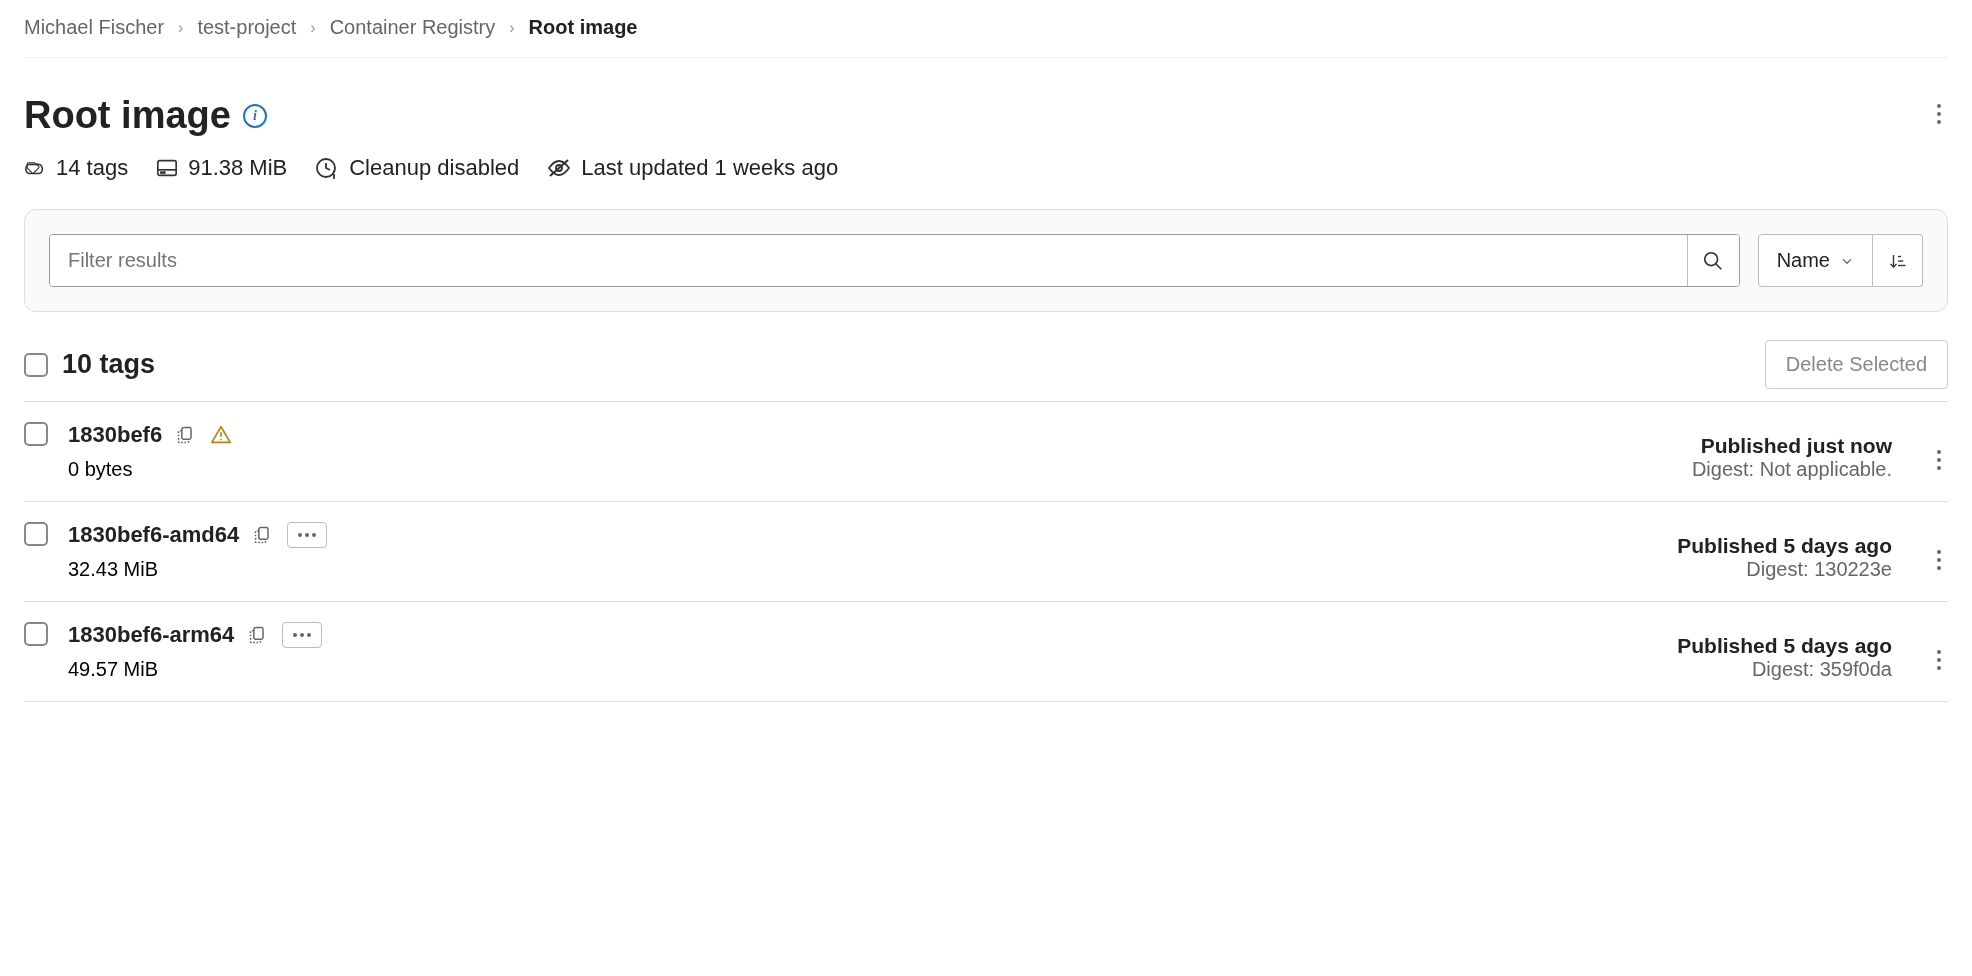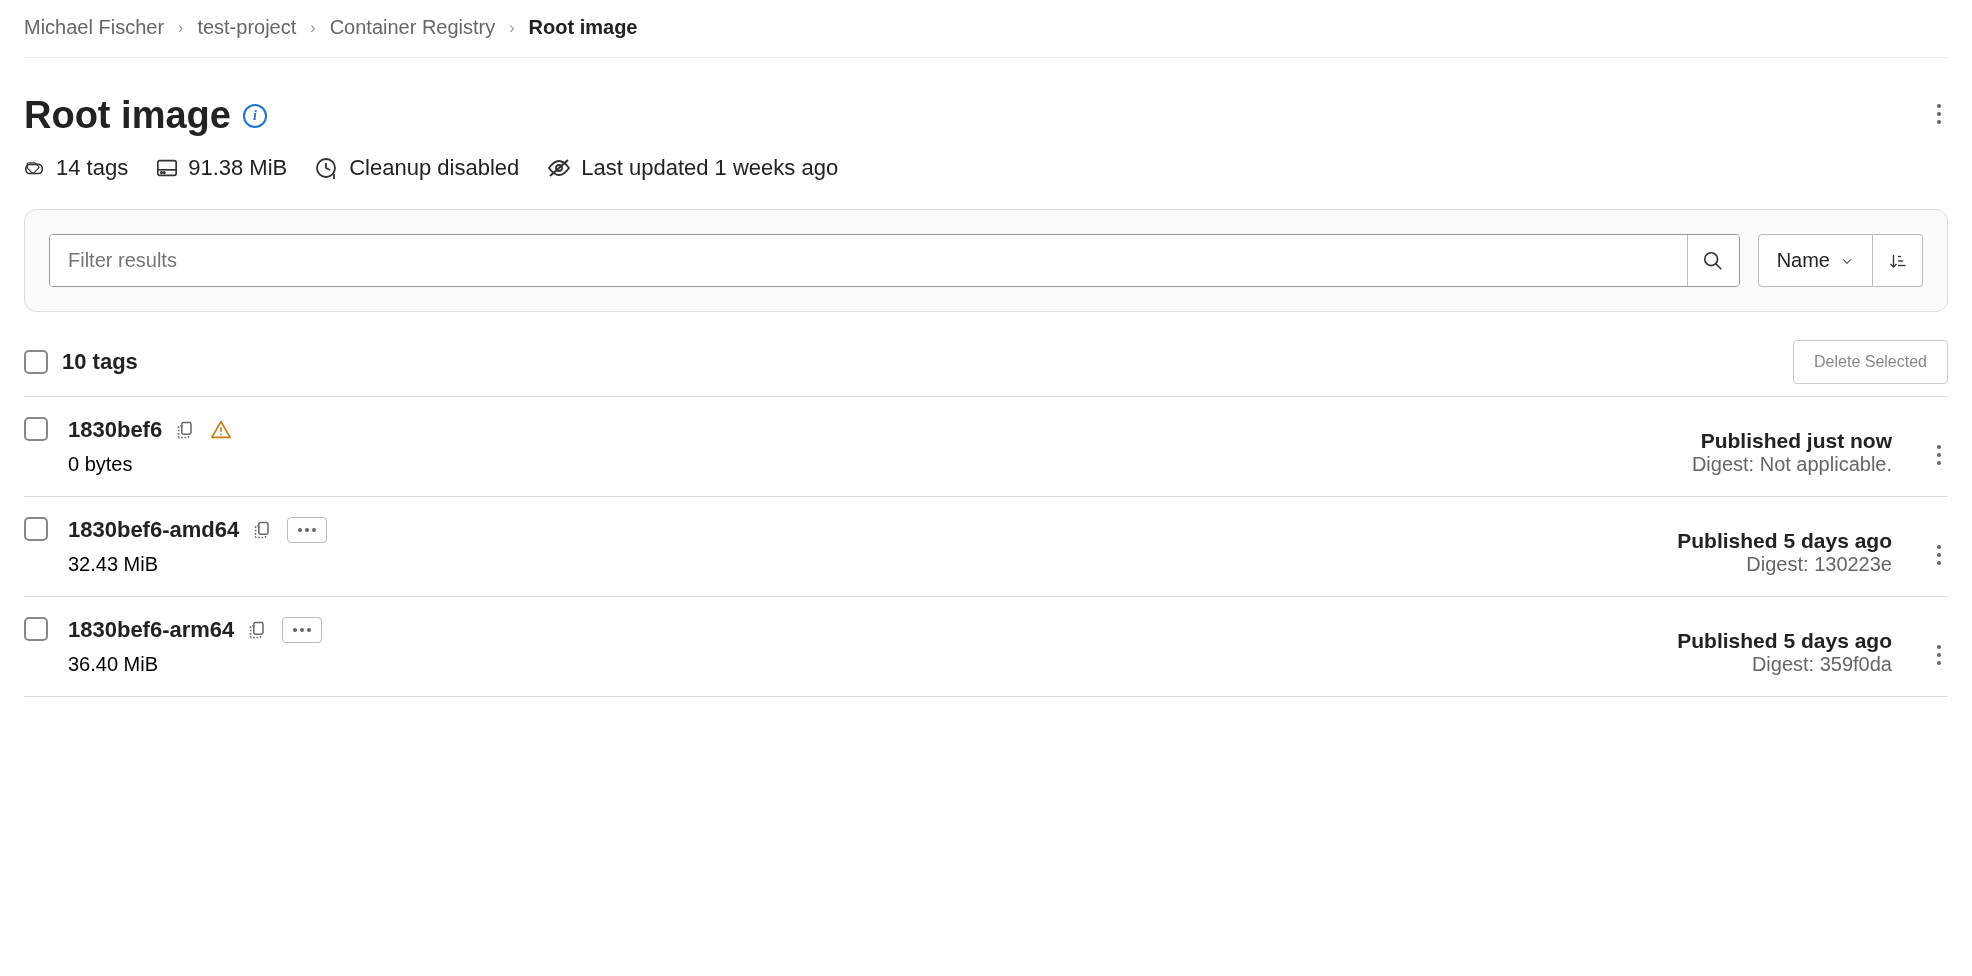--- a/index.html
+++ b/index.html
@@ -75,28 +75,28 @@
   display: flex; align-items: center; gap: 10px; cursor: pointer;
 }
 .sort-select { border-radius: 4px 0 0 4px; font-weight: 500; color: #222; }
 .sort-dir { border-left: none; border-radius: 0 4px 4px 0; width: 50px; justify-content: center; }
 
 .list-header {
   display: flex; justify-content: space-between; align-items: center;
   padding: 28px 0 12px 0;
   border-bottom: 1px solid #ddd;
 }
-.list-header-left { display: flex; align-items: center; gap: 14px; font-size: 22px; font-weight: 700; color: #222; }
+.list-header-left { display: flex; align-items: center; gap: 14px; font-size: 27px; font-weight: 700; color: #222; }
 .checkbox {
   width: 24px; height: 24px; border: 2px solid #888; border-radius: 5px;
   display: inline-block; background: #fff; cursor: pointer;
 }
 .delete-btn {
   border: 1px solid #ccc; border-radius: 4px; padding: 12px 20px;
-  font-size: 16px; color: #888; background: #fff; cursor: default;
+  font-size: 20px; color: #888; background: #fff; cursor: default;
 }
 
 .tag-row {
   display: flex; align-items: flex-end; padding: 20px 0;
   border-bottom: 1px solid #ddd; gap: 20px;
 }
 .tag-left { display: flex; align-items: flex-start; gap: 20px; flex: 1; }
 .tag-body { display: flex; flex-direction: column; gap: 10px; }
 .tag-name-row { display: flex; align-items: center; gap: 14px; }
 .tag-name { font-size: 22px; font-weight: 700; color: #222; }
@@ -314,21 +314,21 @@
               </svg>
             </span>
             <span class="badge-dots">
               <svg width="22" height="6" viewBox="0 0 22 6">
                 <circle cx="4" cy="3" r="2" fill="#666" stroke="none"></circle>
                 <circle cx="11" cy="3" r="2" fill="#666" stroke="none"></circle>
                 <circle cx="18" cy="3" r="2" fill="#666" stroke="none"></circle>
               </svg>
             </span>
           </div>
-          <span class="tag-size">36.40 MiB</span>
+          <span class="tag-size">49.57 MiB</span>
         </div>
       </div>
       <div class="tag-right">
         <span class="tag-published">Published 5 days ago</span>
         <span class="tag-digest">Digest: 359f0da</span>
       </div>
       <div class="row-actions">
         <span class="kebab"><svg width="6" height="22" viewBox="0 0 6 22">
             <circle cx="3" cy="3" r="2" fill="#666" stroke="none"></circle>
             <circle cx="3" cy="11" r="2" fill="#666" stroke="none"></circle>

